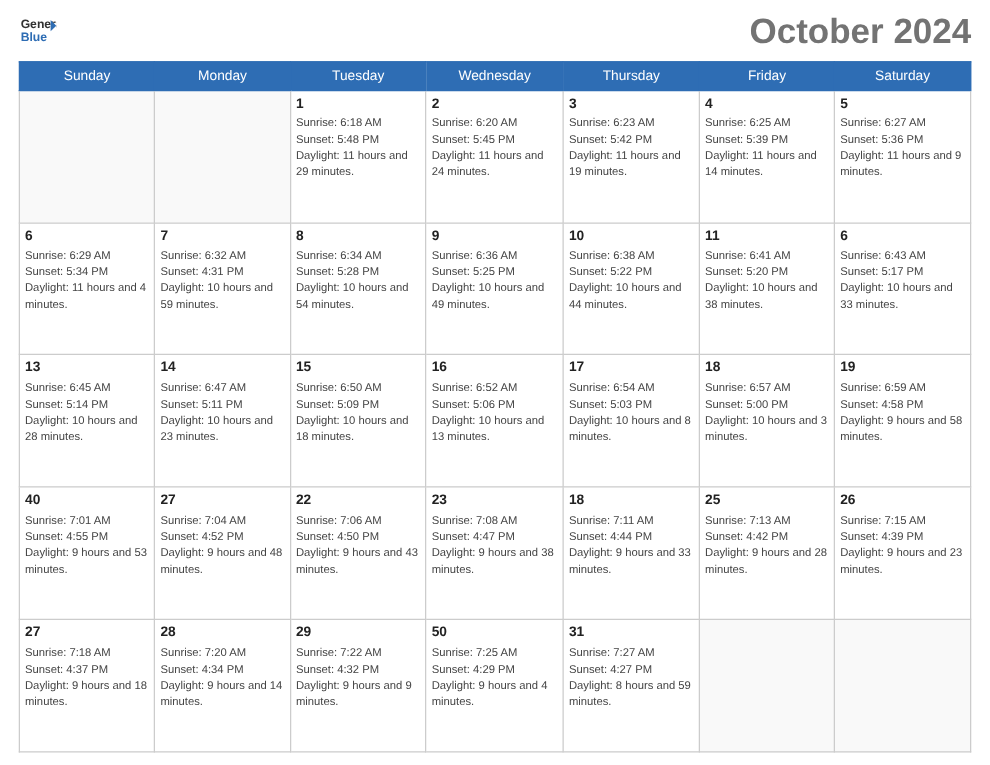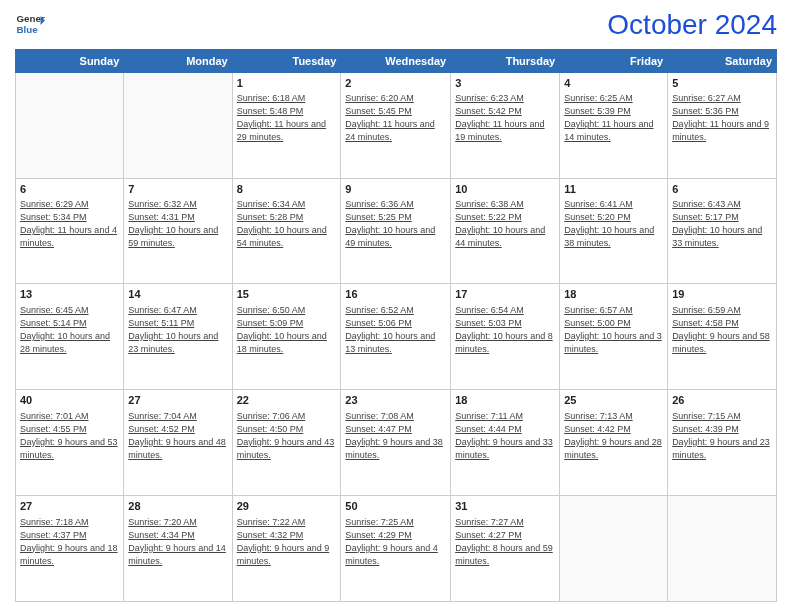--- a/index.html
+++ b/index.html
@@ -30,41 +30,41 @@
     }
     .logo-icon {
       width: 30px;
       height: 30px;
     }
     .title-area {
       text-align: right;
     }
     .month-title {
       font-size: 28px;
-      font-weight: normal;
-      color: #1d4ed8;
+      font-weight: bold;
+      color: #737373;
       line-height: 1.1;
     }
     .location {
       font-size: 14px;
       color: #555;
     }
     .calendar {
       width: 100%;
       border-collapse: collapse;
       flex: 1;
       font-size: 9.5px;
     }
     .calendar th {
       background-color: #2e6db4;
       color: white;
       padding: 5px 4px;
-      text-align: right;
+      text-align: center;
       font-size: 11px;
-      font-weight: bold;
+      font-weight: normal;
       border: 1px solid #2e6db4;
     }
     .calendar td {
       border: 1px solid #ccc;
       vertical-align: top;
       padding: 3px 4px;
       width: 113px;
       height: 82px;
       color: #333;
       line-height: 1.4;
@@ -76,21 +76,20 @@
       font-size: 11px;
       font-weight: bold;
       color: #222;
       display: block;
       margin-bottom: 1px;
     }
     .day-content {
       font-size: 9px;
       color: #444;
       line-height: 1.45;
-      text-decoration: underline;
     }
   </style>
 </head>
 <body>
 
 <div class="container">
   <div class="header">
     <div class="logo">
       <svg class="logo-icon" viewBox="0 0 40 40" width="40" height="40">
         <text x="2" y="16" font-size="13" font-weight="bold" fill="#333" font-family="Arial">General</text>

